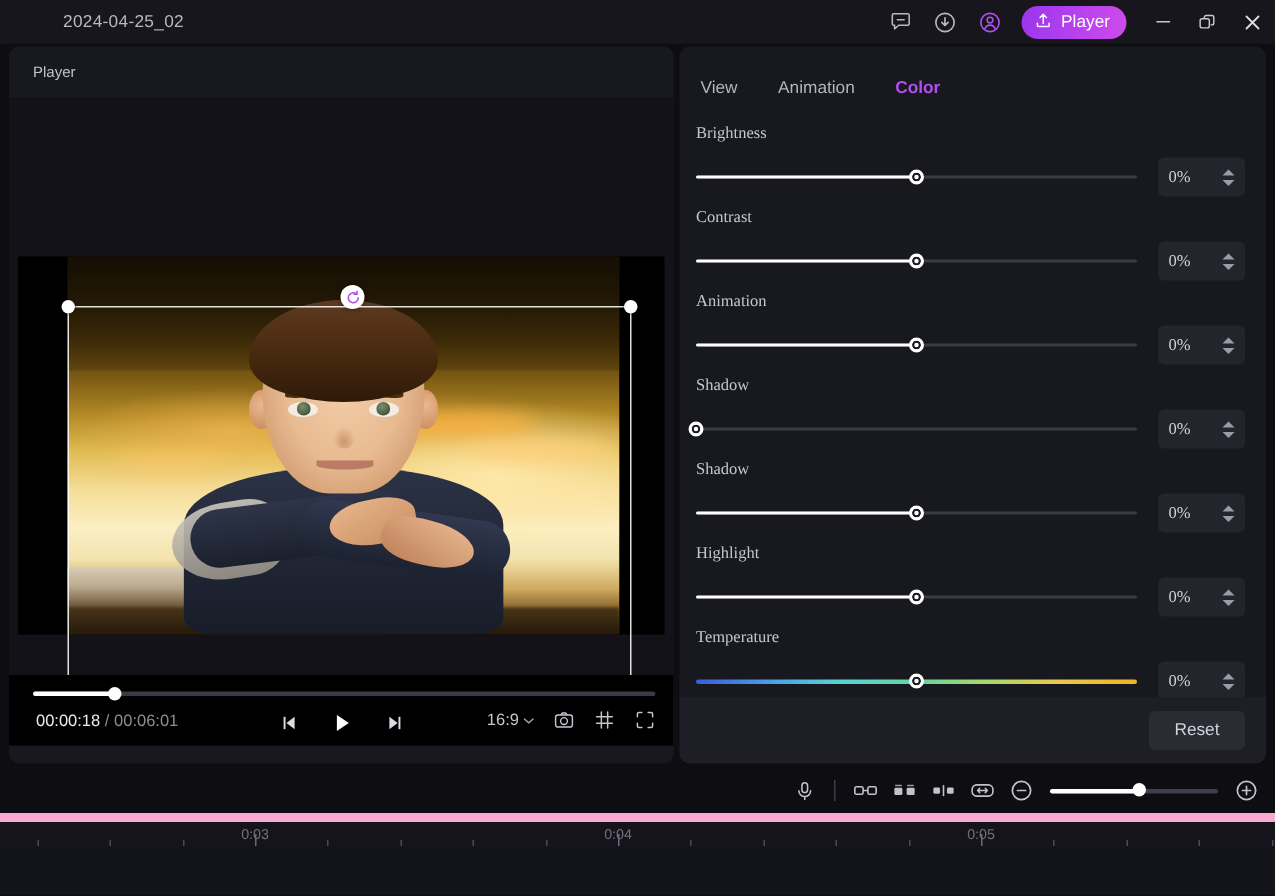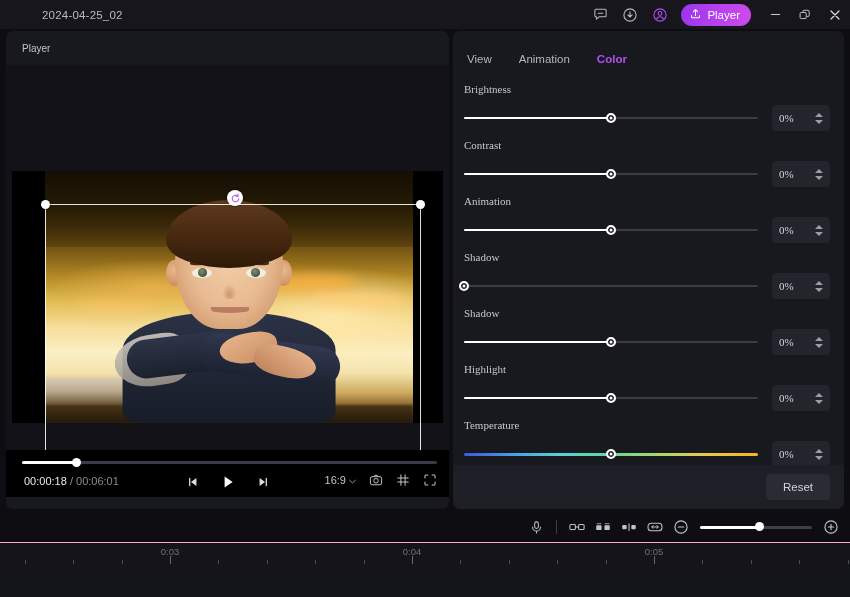--- a/index.html
+++ b/index.html
@@ -319,21 +319,21 @@
   .zs-fill {
     position: absolute; left: 0; top: 6px; height: 2.5px; width: 53%;
     background: #ffffff; border-radius: 2px;
   }
   .zs-thumb {
     position: absolute; left: 53%; top: 2px; width: 9px; height: 9px; margin-left: -4px;
     background: #fff; border-radius: 50%; cursor: pointer;
   }
   .ruler {
     position: absolute; left: 0; top: 542px; width: 850px; height: 25px;
-    background: #14141a; border-top: 1px solid #f9a8d4;
+    background: #14141a; border-top: 6px solid #f9a8d4;
   }
   .ruler-label {
     position: absolute; top: 3px; font-size: 9.5px; color: #6f6f80; transform: translateX(-50%);
   }
   .tick {
     position: absolute; bottom: 3px; width: 1px; background: #4a4a58;
   }
   .tick.major { height: 8px; background: #6a6a7a; }
   .tick.minor { height: 4px; }
   .track-area {

